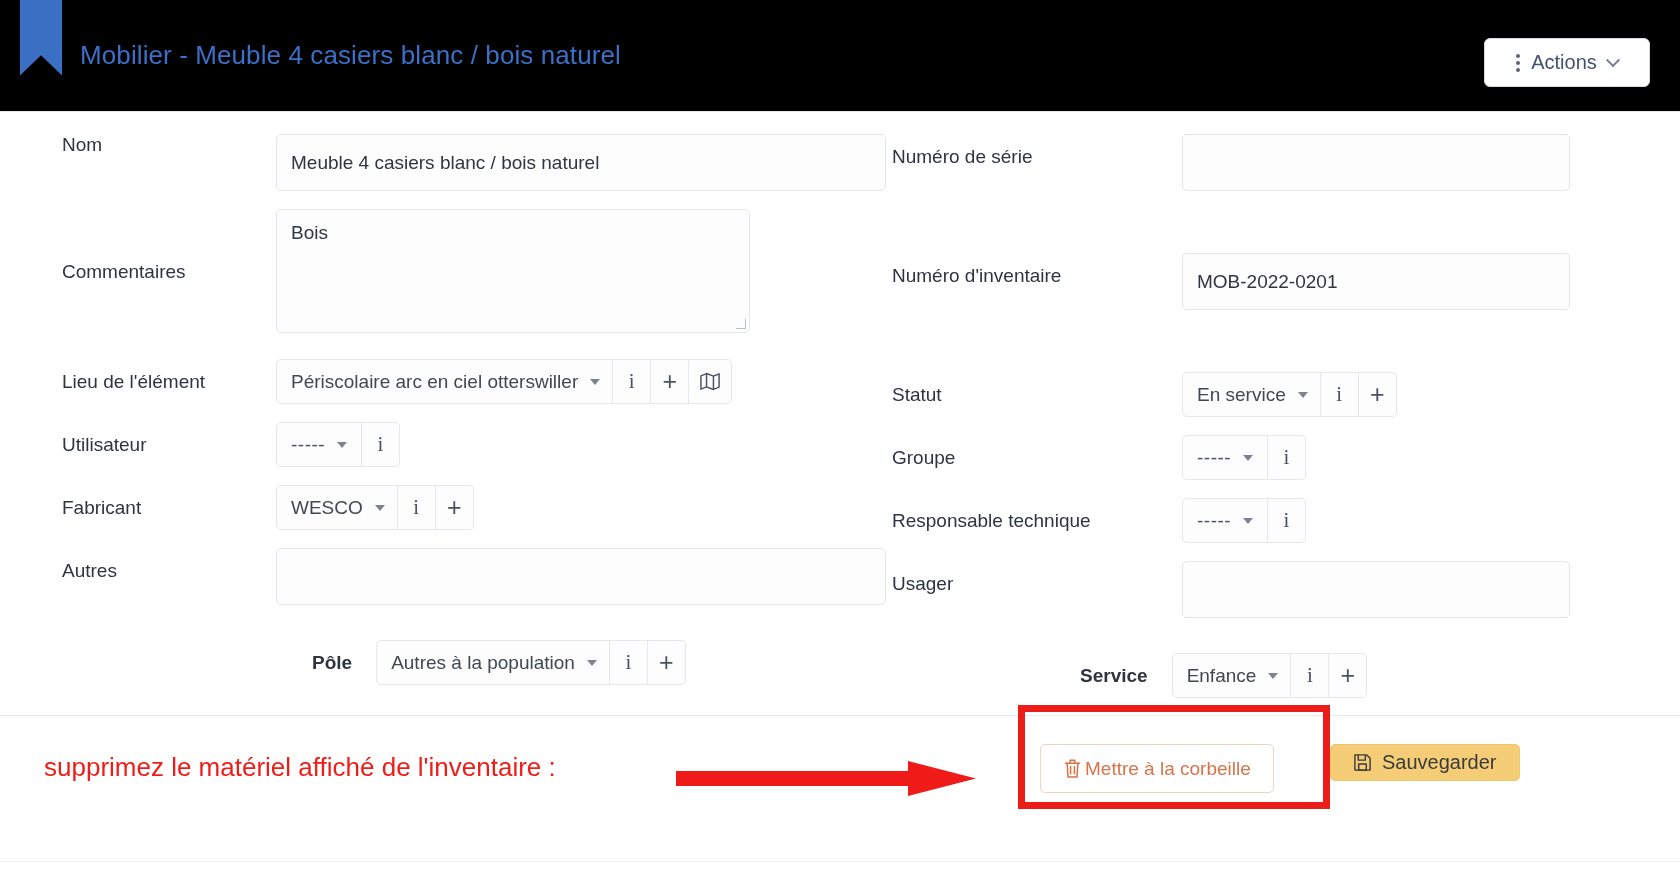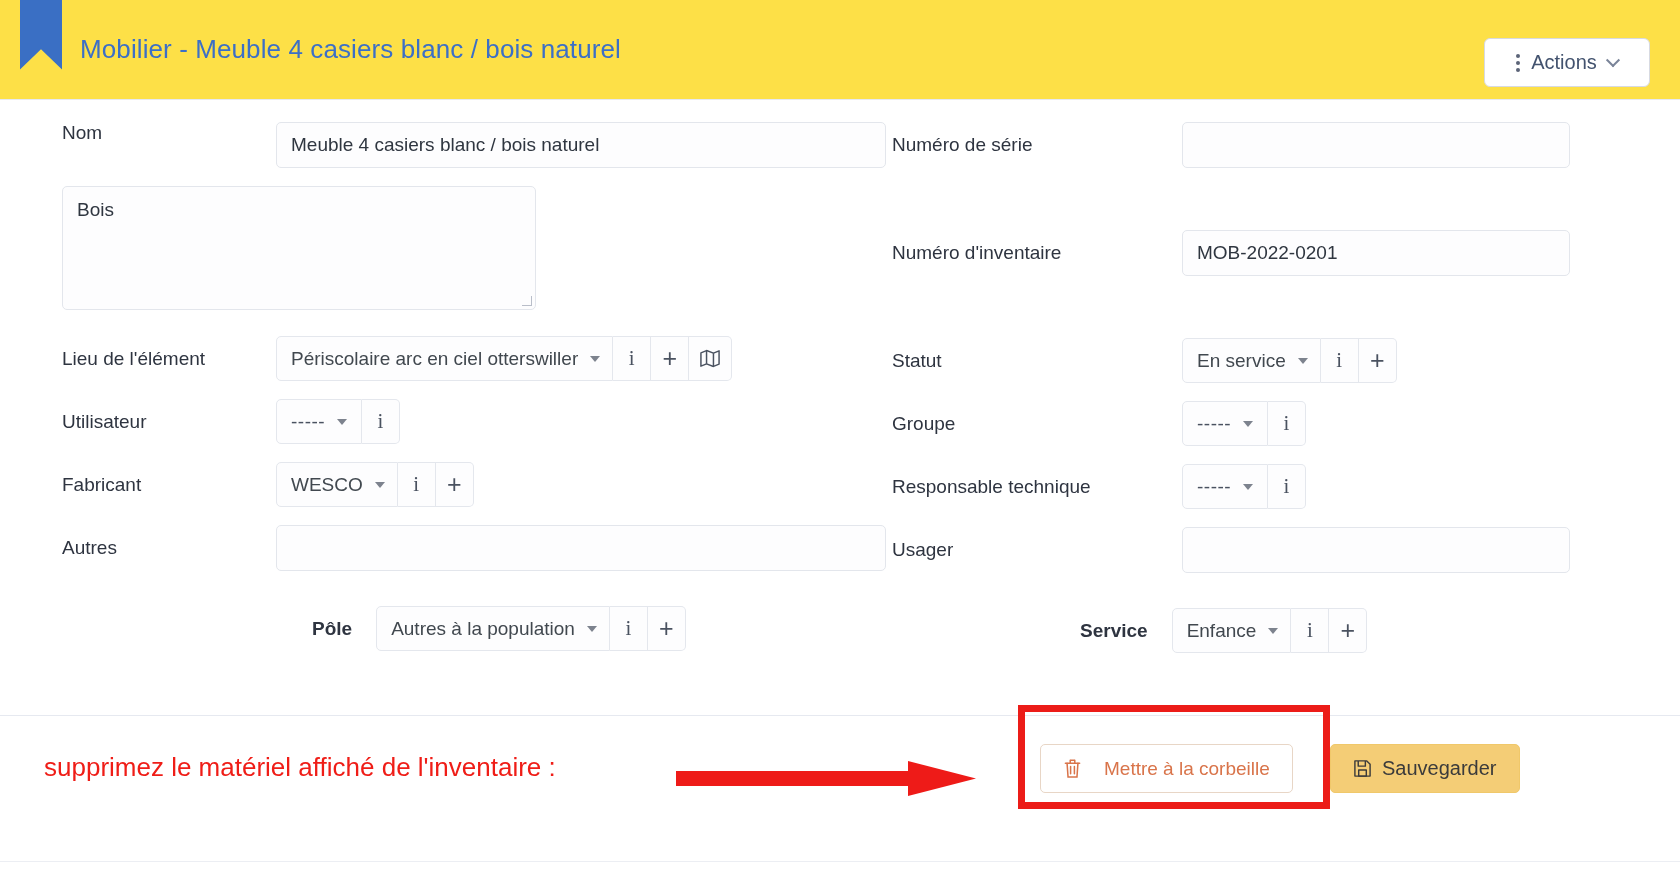--- a/index.html
+++ b/index.html
@@ -6,22 +6,22 @@
   html, body {
     margin: 0; padding: 0;
     background: #ffffff;
     font-family: "Liberation Sans", sans-serif;
   }
   body { width: 1680px; height: 871px; overflow: hidden; position: relative; }
 
   
   .page-header {
     position: relative;
-    height: 100px;
-    background: #fde047;
+    height: 112px;
+    background: #000000;
     border-bottom: 1px solid #e6e9f0;
     display: flex; align-items: center;
   }
   .ribbon-wrap { width: 80px; height: 112px; position: relative; flex: 0 0 80px; }
   .ribbon {
     position: absolute; left: 20px; top: -2px;
     width: 42px; height: 78px;
     background: #3a6fc4;
     clip-path: polygon(0 0, 100% 0, 100% 100%, 50% 74%, 0 100%);
   }
@@ -58,21 +58,21 @@
     font-size: 19px; color: #2e3440;
     padding-top: 0; flex: 0 0 auto;
     white-space: nowrap;
   }
   .col.left .lbl  { width: 214px; }
   .col.right .lbl { width: 290px; }
 
   .ctl { flex: 1 1 auto; }
 
   .txt-input {
-    height: 46px; border: 1px solid #e3e6ec; border-radius: 5px;
+    height: 57px; border: 1px solid #e3e6ec; border-radius: 5px;
     background: #fdfdfe; display: flex; align-items: center;
     padding: 0 14px; font-size: 19px; color: #2f3640;
   }
   .w-left  { width: 610px; }
   .w-right { width: 388px; }
 
   .textarea {
     width: 474px; height: 124px;
     border: 1px solid #e3e6ec; border-radius: 5px; background: #fdfdfe;
     padding: 12px 14px; font-size: 19px; color: #2f3640;
@@ -122,26 +122,26 @@
   .annot {
     position: absolute; left: 44px; top: 36px;
     font-size: 26px; color: #ef1d17; white-space: nowrap; text-align: center;
   }
   .arrow { position: absolute; left: 676px; top: 43px; width: 300px; height: 38px; }
 
   .btn-trash {
     position: absolute; left: 1040px; top: 28px;
     height: 49px; padding: 0 22px;
     border: 1px solid #e8d6c6; border-radius: 5px; background: #ffffff;
-    display: flex; align-items: center; gap: 22px;
+    display: flex; align-items: center; gap: 3px;
     font-size: 19px; color: #d9744a; cursor: pointer;
   }
   .btn-save {
     position: absolute; left: 1330px; top: 28px;
-    height: 49px; padding: 0 22px;
+    height: 37px; padding: 0 22px;
     border: 1px solid #f0c86a; border-radius: 5px; background: #f4cd76;
     display: flex; align-items: center; gap: 10px;
     font-size: 20px; color: #3b3b3b; cursor: pointer;
   }
   .redbox {
     position: absolute; left: 1018px; top: 705px;
     width: 312px; height: 104px;
     border: 7px solid #ec1c18; background: transparent;
   }
   .bottom-strip {
@@ -175,20 +175,21 @@
     <div class="col left">
 
       <div class="row" style="margin-top:22px">
         <div class="lbl">Nom</div>
         <div class="ctl">
           <div class="txt-input w-left">Meuble 4 casiers blanc / bois naturel</div>
         </div>
       </div>
 
       <div class="row" style="margin-top:18px">
+        <div class="lbl" style="padding-top:52px">Commentaires</div>
         <div class="ctl">
           <div class="textarea">Bois</div>
         </div>
       </div>
 
       <div class="row" style="margin-top:26px">
         <div class="lbl" style="padding-top:12px">Lieu de l'élément</div>
         <div class="ctl">
           <div class="grp">
             <div class="sel">

